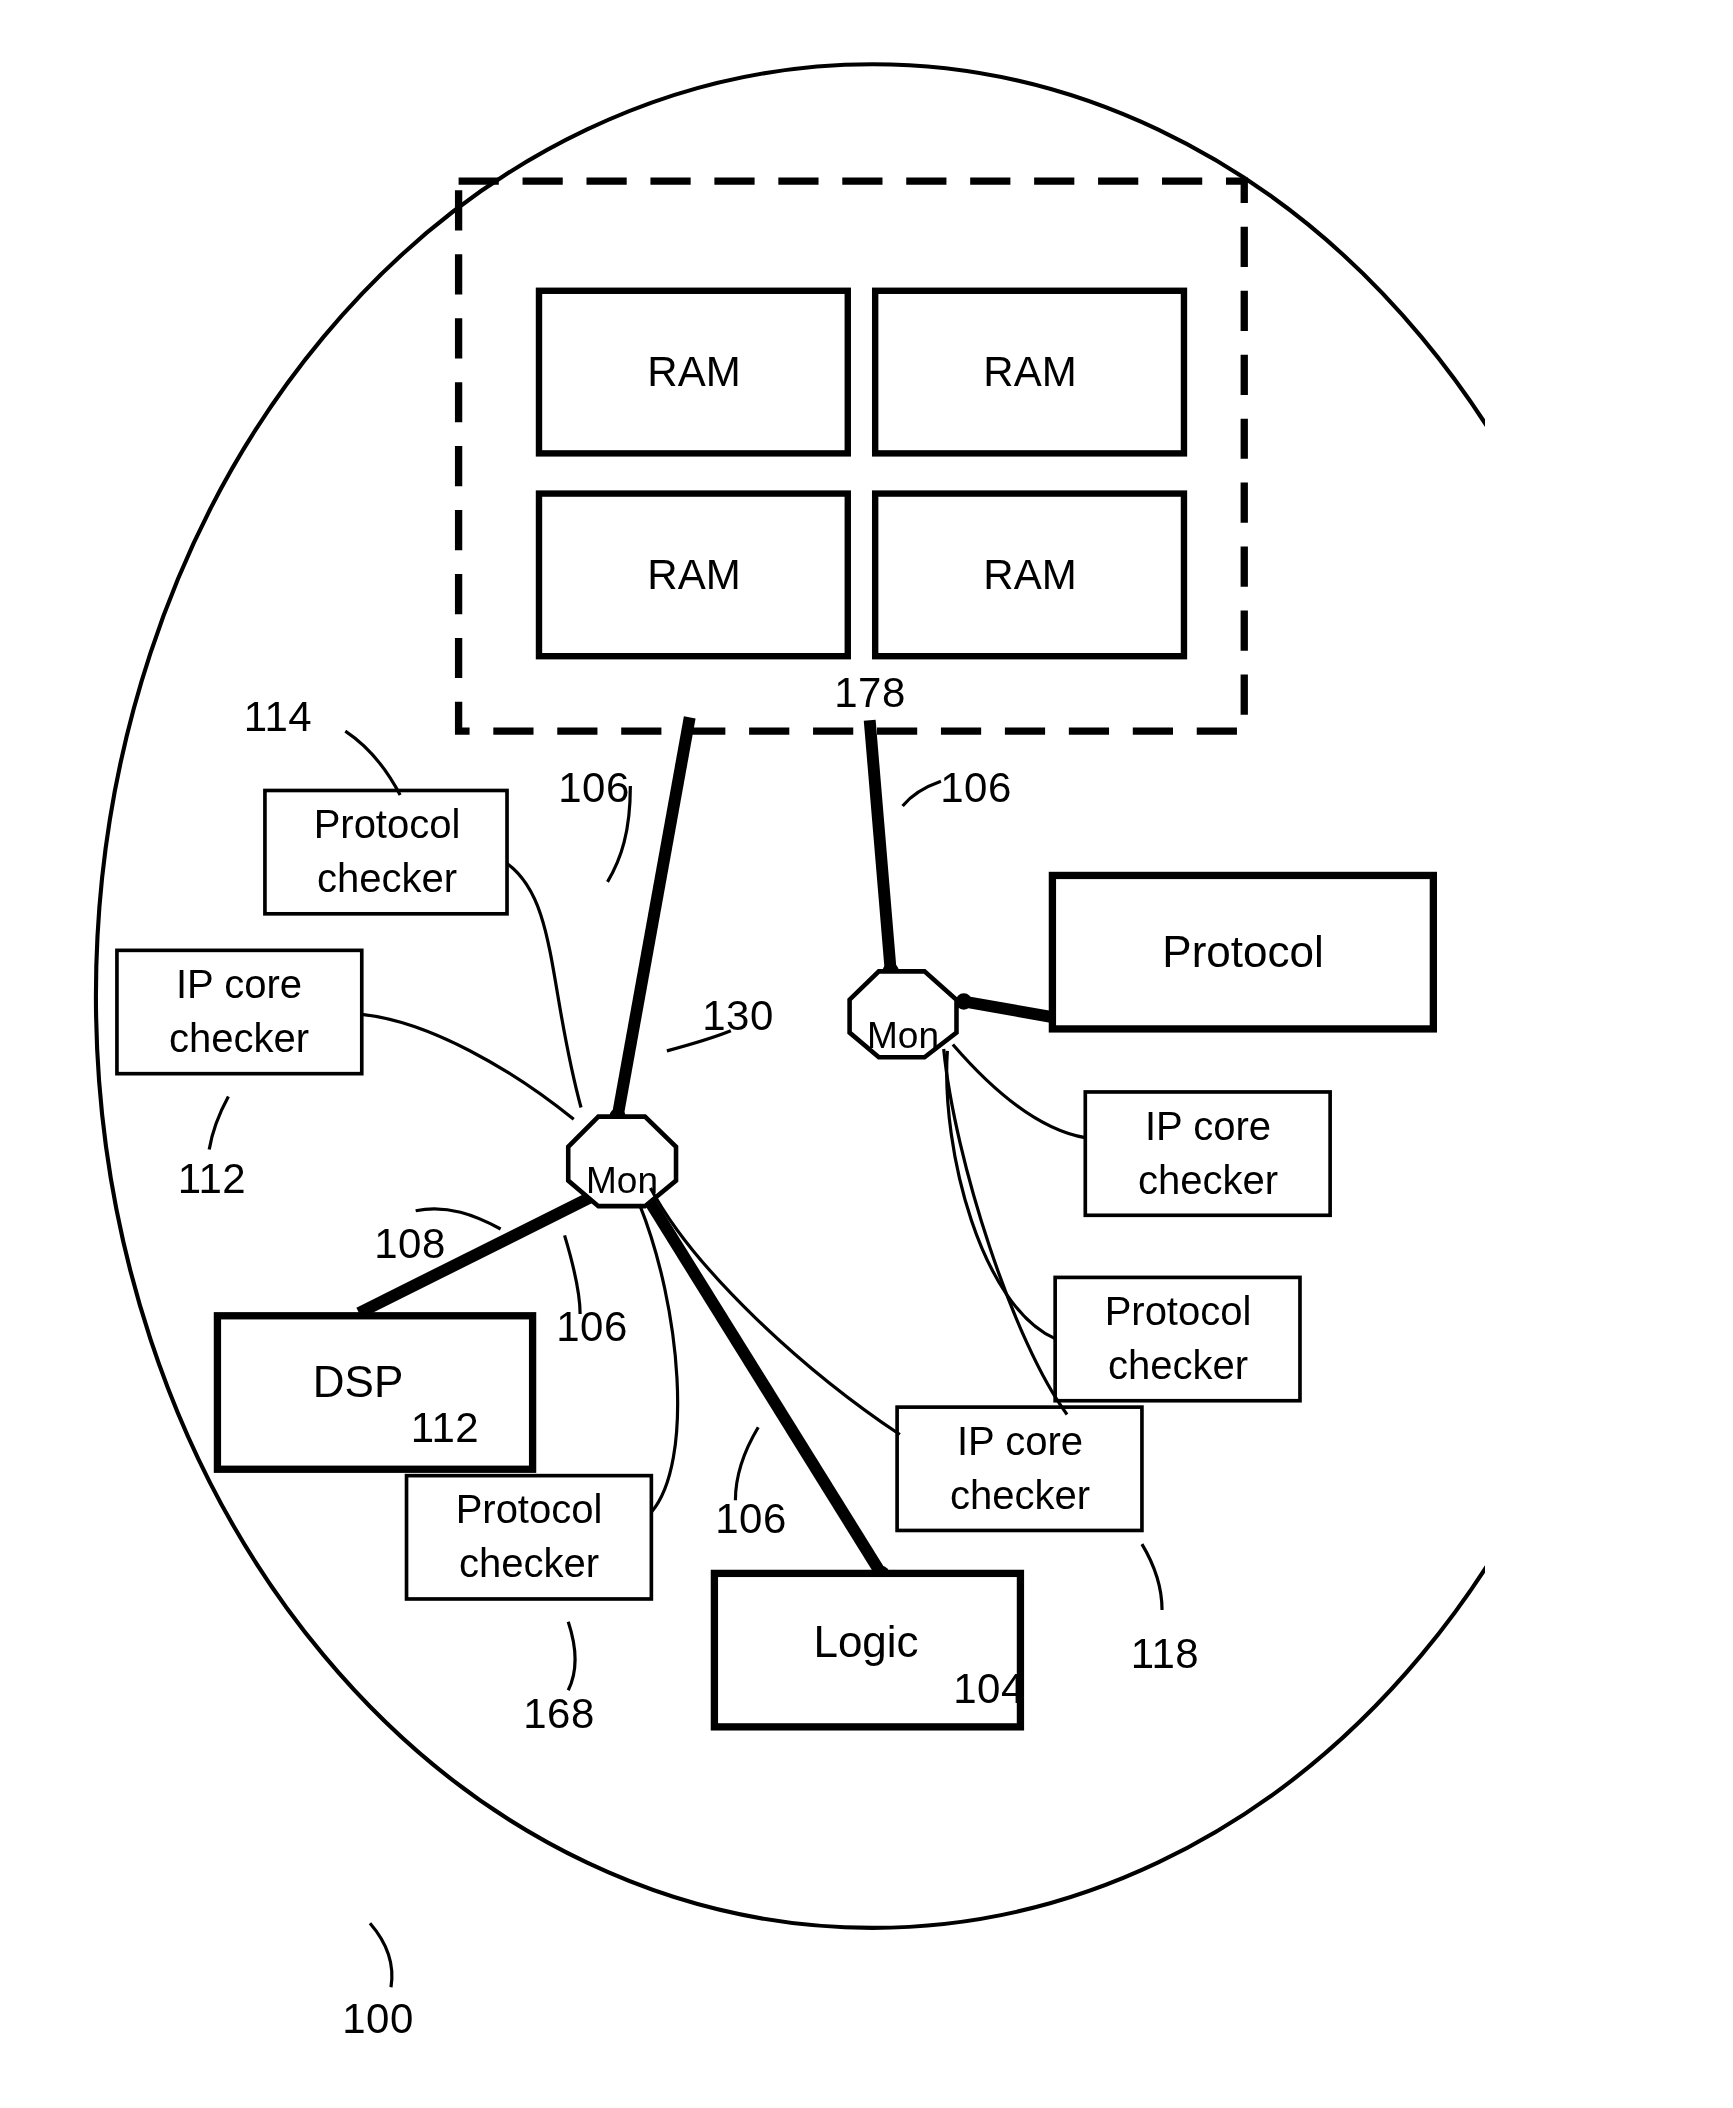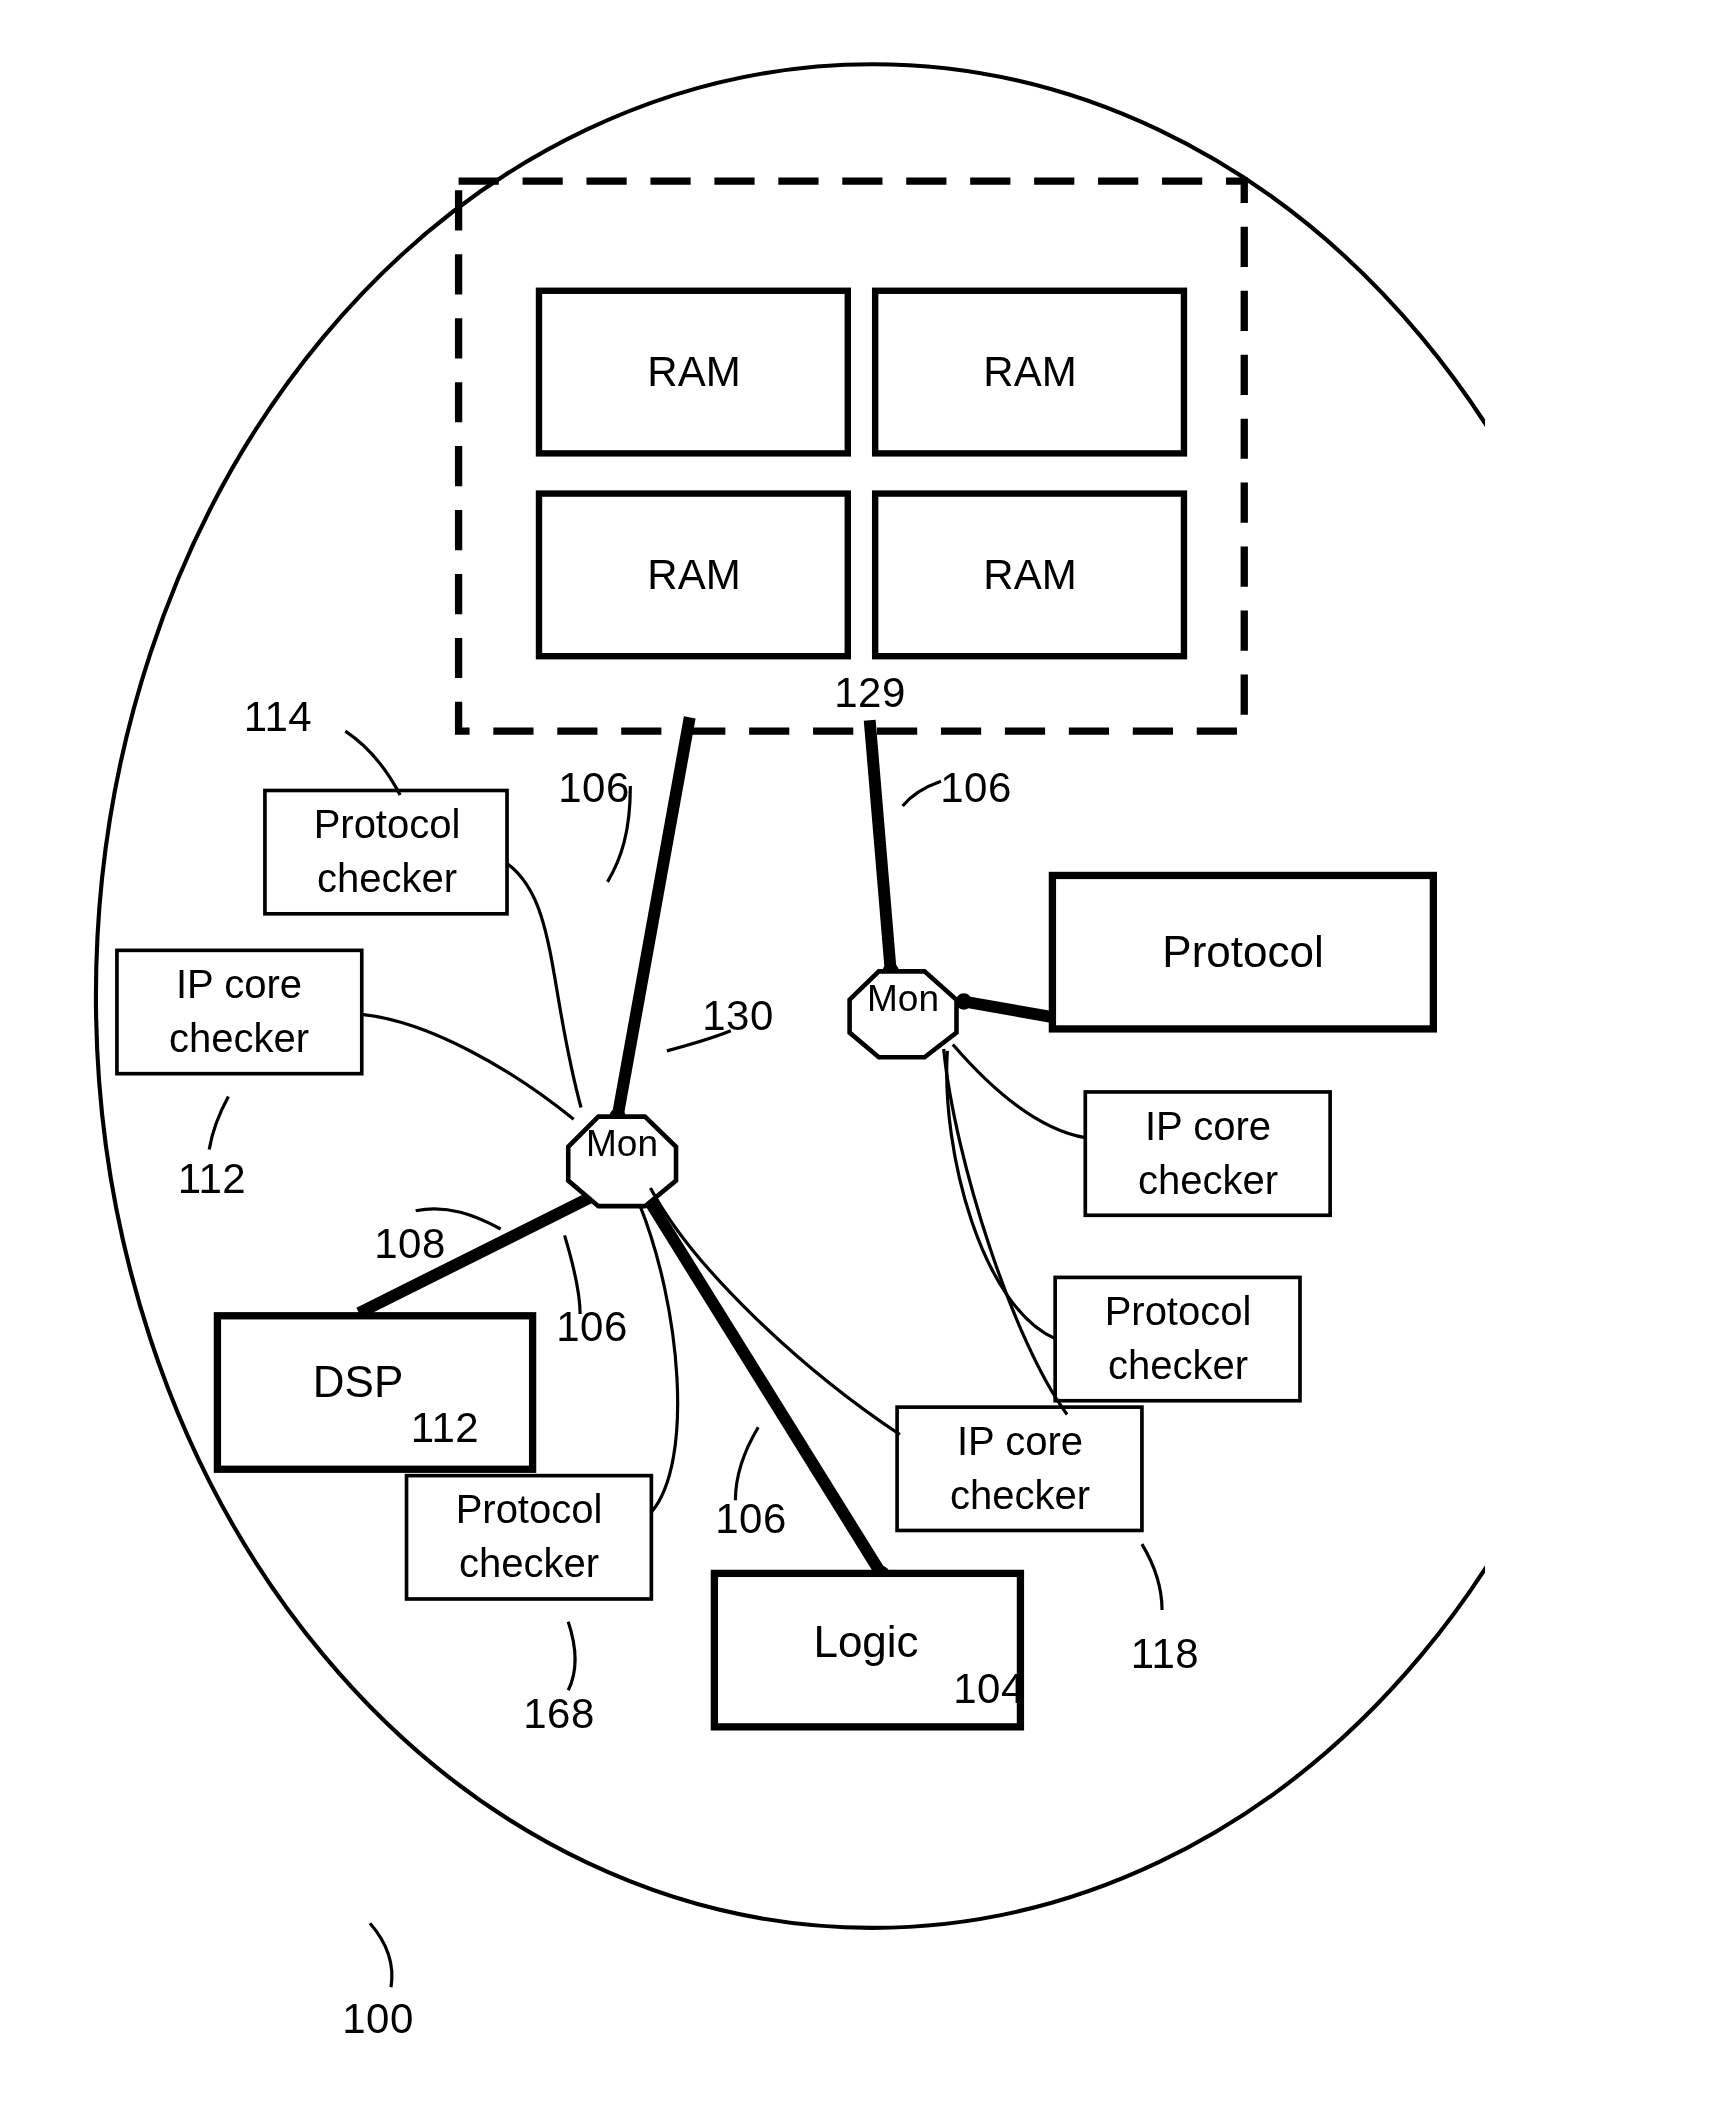--- a/index.html
+++ b/index.html
@@ -33,20 +33,21 @@
   .numeral {
     font-size: 42px;
     letter-spacing: 0.5px;
   }
   .boxtext {
     font-size: 40px;
     text-align: center;
   }
   .nodetext {
     font-size: 37px;
+    margin-top: 37px;
   }
   .ramtext {
     font-size: 42px;
   }
   .wideblock {
     font-size: 44px;
   }
   .ctr {
     transform: translate(-50%, -50%);
   }
@@ -119,21 +120,21 @@
     <path d="M 622 1775 C 632 1805 632 1830 622 1850" fill="none" stroke="#000000" stroke-width="3.5"></path>
     <path d="M 1250 1690 C 1265 1715 1272 1738 1272 1762" fill="none" stroke="#000000" stroke-width="3.5"></path>
     <path d="M 405 2105 C 425 2128 432 2150 428 2175" fill="none" stroke="#000000" stroke-width="3.5"></path>
   </svg>
 
   <div class="lbl ramtext ctr" style="left:694px; top:372px;">RAM</div>
   <div class="lbl ramtext ctr" style="left:1030px; top:372px;">RAM</div>
   <div class="lbl ramtext ctr" style="left:694px; top:575px;">RAM</div>
   <div class="lbl ramtext ctr" style="left:1030px; top:575px;">RAM</div>
 
-  <div class="lbl numeral ctr" style="left:870px; top:693px;">129</div>
+  <div class="lbl numeral ctr" style="left:870px; top:693px;">178</div>
 
   <div class="lbl numeral ctr" style="left:278px; top:717px;">114</div>
 
   <div class="lbl boxtext ctr" style="left:387px; top:825px;">Protocol</div>
   <div class="lbl boxtext ctr" style="left:387px; top:879px;">checker</div>
 
   <div class="lbl boxtext ctr" style="left:239px; top:985px;">IP core</div>
   <div class="lbl boxtext ctr" style="left:239px; top:1039px;">checker</div>
   <div class="lbl numeral ctr" style="left:212px; top:1179px;">112</div>
 

